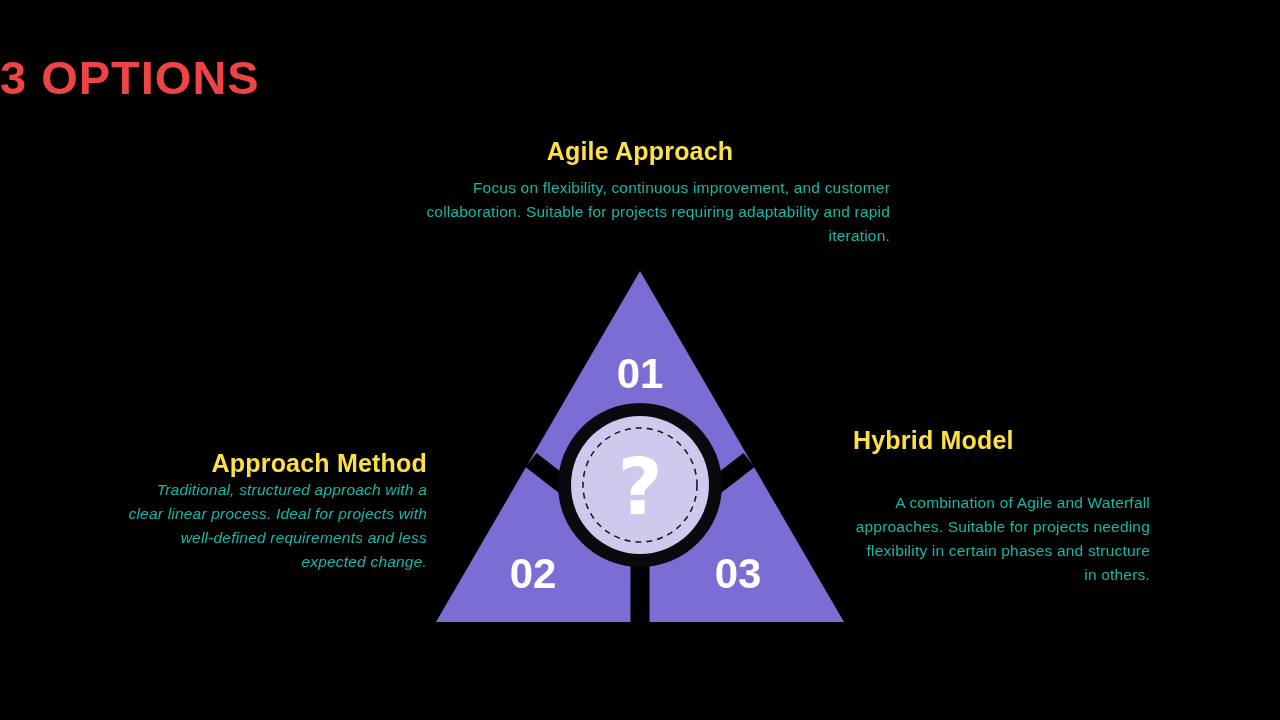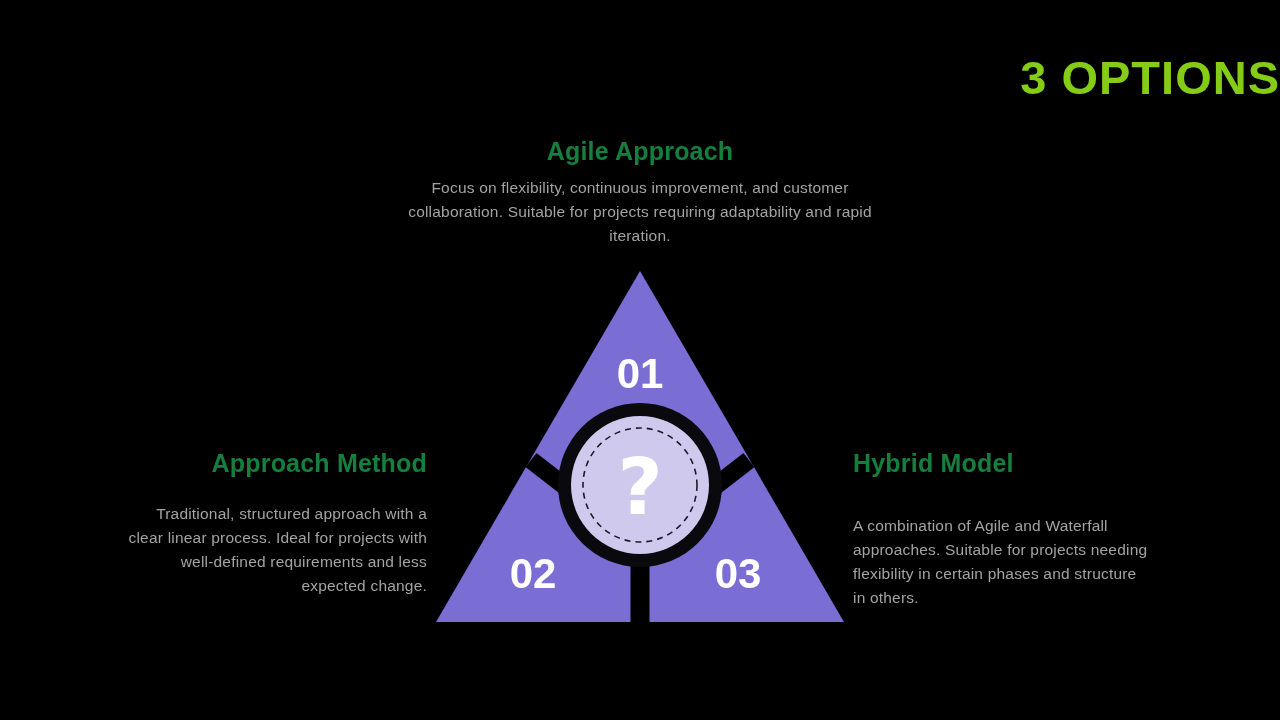--- a/index.html
+++ b/index.html
@@ -13,37 +13,38 @@
     height: 720px;
     background: #000000;
     overflow: hidden;
     font-family: "Liberation Sans", sans-serif;
   }
   .slide-title {
     position: absolute;
     top: 50px;
     left: 0;
     width: 1280px;
-    text-align: right;
-    color: #84cc16;
+    text-align: left;
+    color: #ef4444;
     font-size: 47px;
     font-weight: 700;
     letter-spacing: 1px;
   }
   .option-heading {
-    color: #15803d;
+    color: #fde047;
     font-size: 25px;
     font-weight: 700;
     letter-spacing: 0.2px;
   }
   .option-desc {
-    color: #a3a3a3;
+    color: #14b8a6;
     font-size: 15.5px;
     line-height: 24px;
     letter-spacing: 0.2px;
+    text-align: right;
   }
   .block-top {
     position: absolute;
     top: 137px;
     left: 380px;
     width: 520px;
     text-align: center;
   }
   .block-top .option-desc {
     margin-top: 10px;
@@ -51,25 +52,25 @@
     margin-right: 10px;
   }
   .block-left {
     position: absolute;
     top: 449px;
     left: 127px;
     width: 300px;
     text-align: right;
   }
   .block-left .option-desc {
-    margin-top: 24px;
+    font-style: italic;
   }
   .block-right {
     position: absolute;
-    top: 449px;
+    top: 426px;
     left: 853px;
     width: 297px;
     text-align: left;
   }
   .block-right .option-desc {
     margin-top: 36px;
   }
   .diagram-svg {
     position: absolute;
     top: 0;

